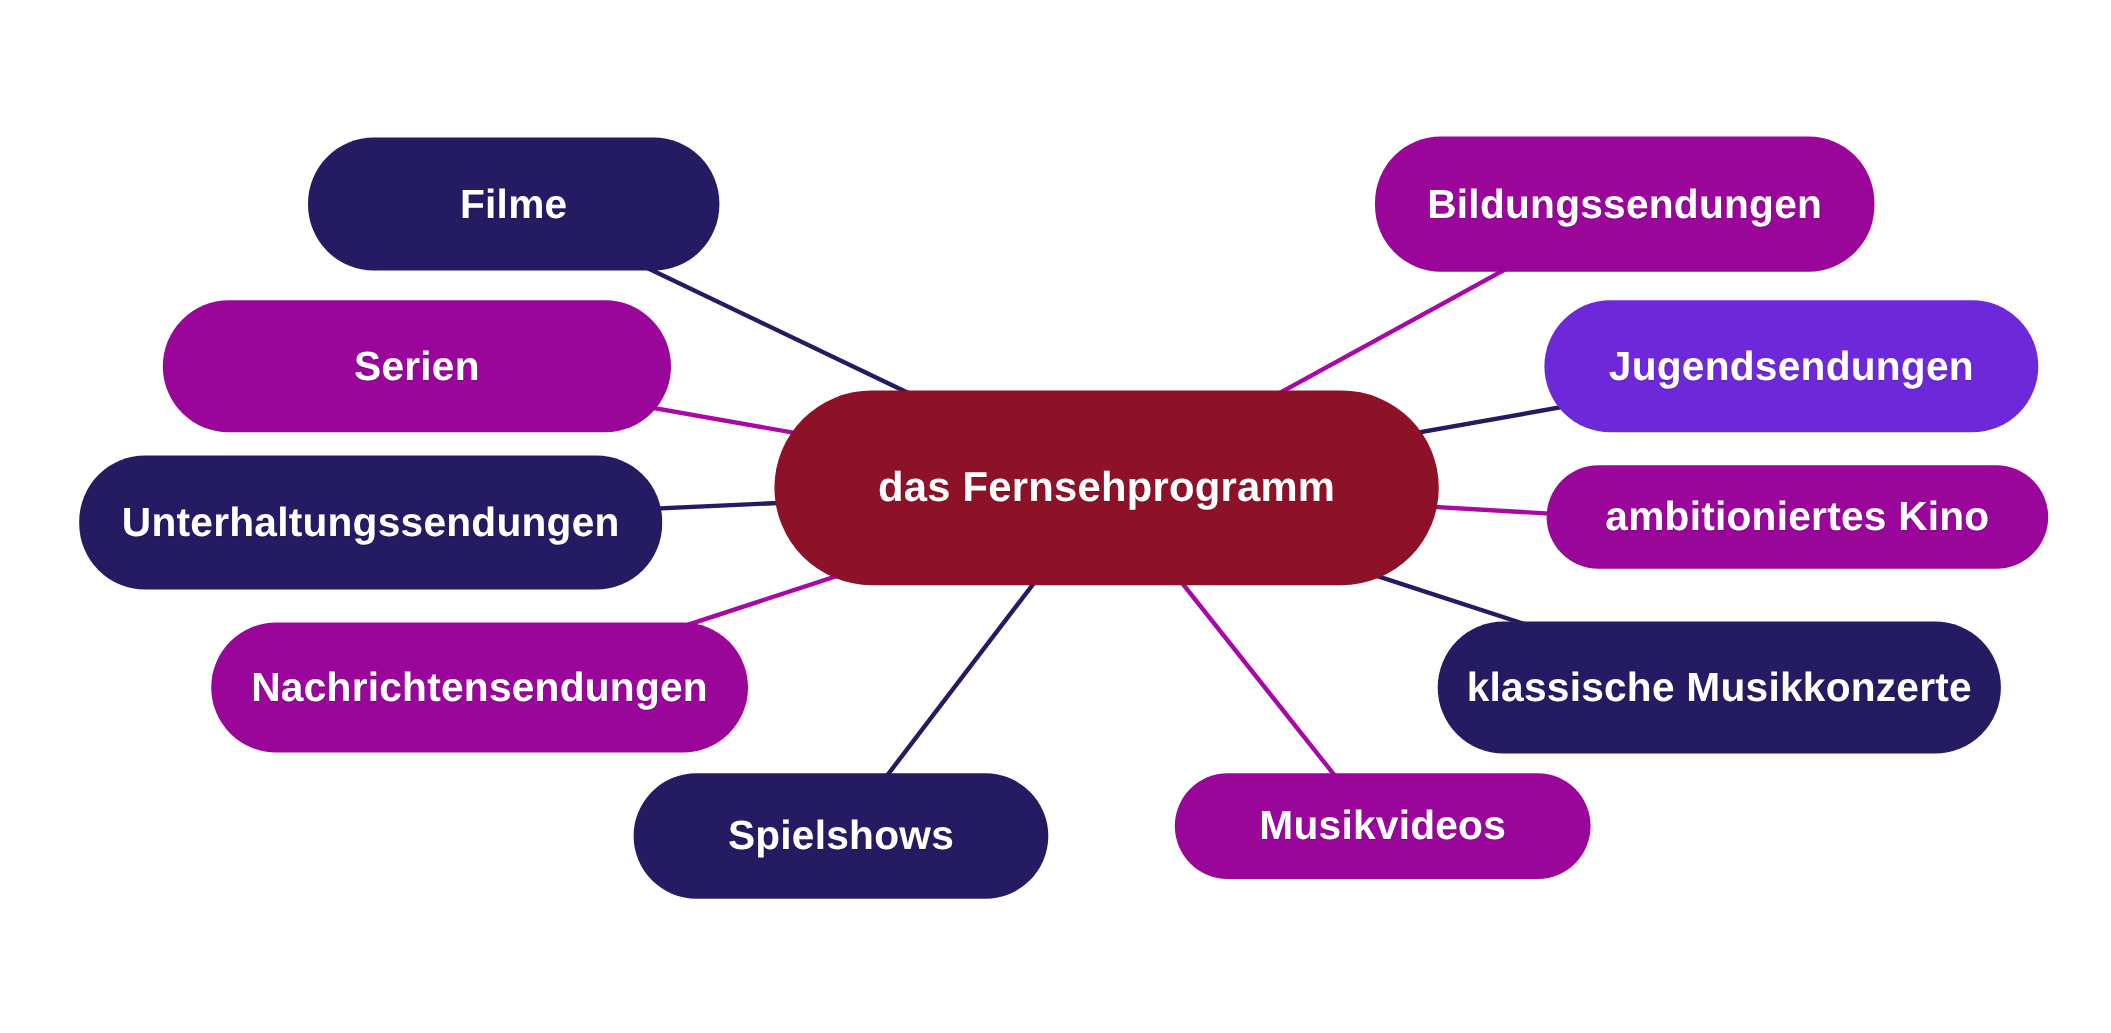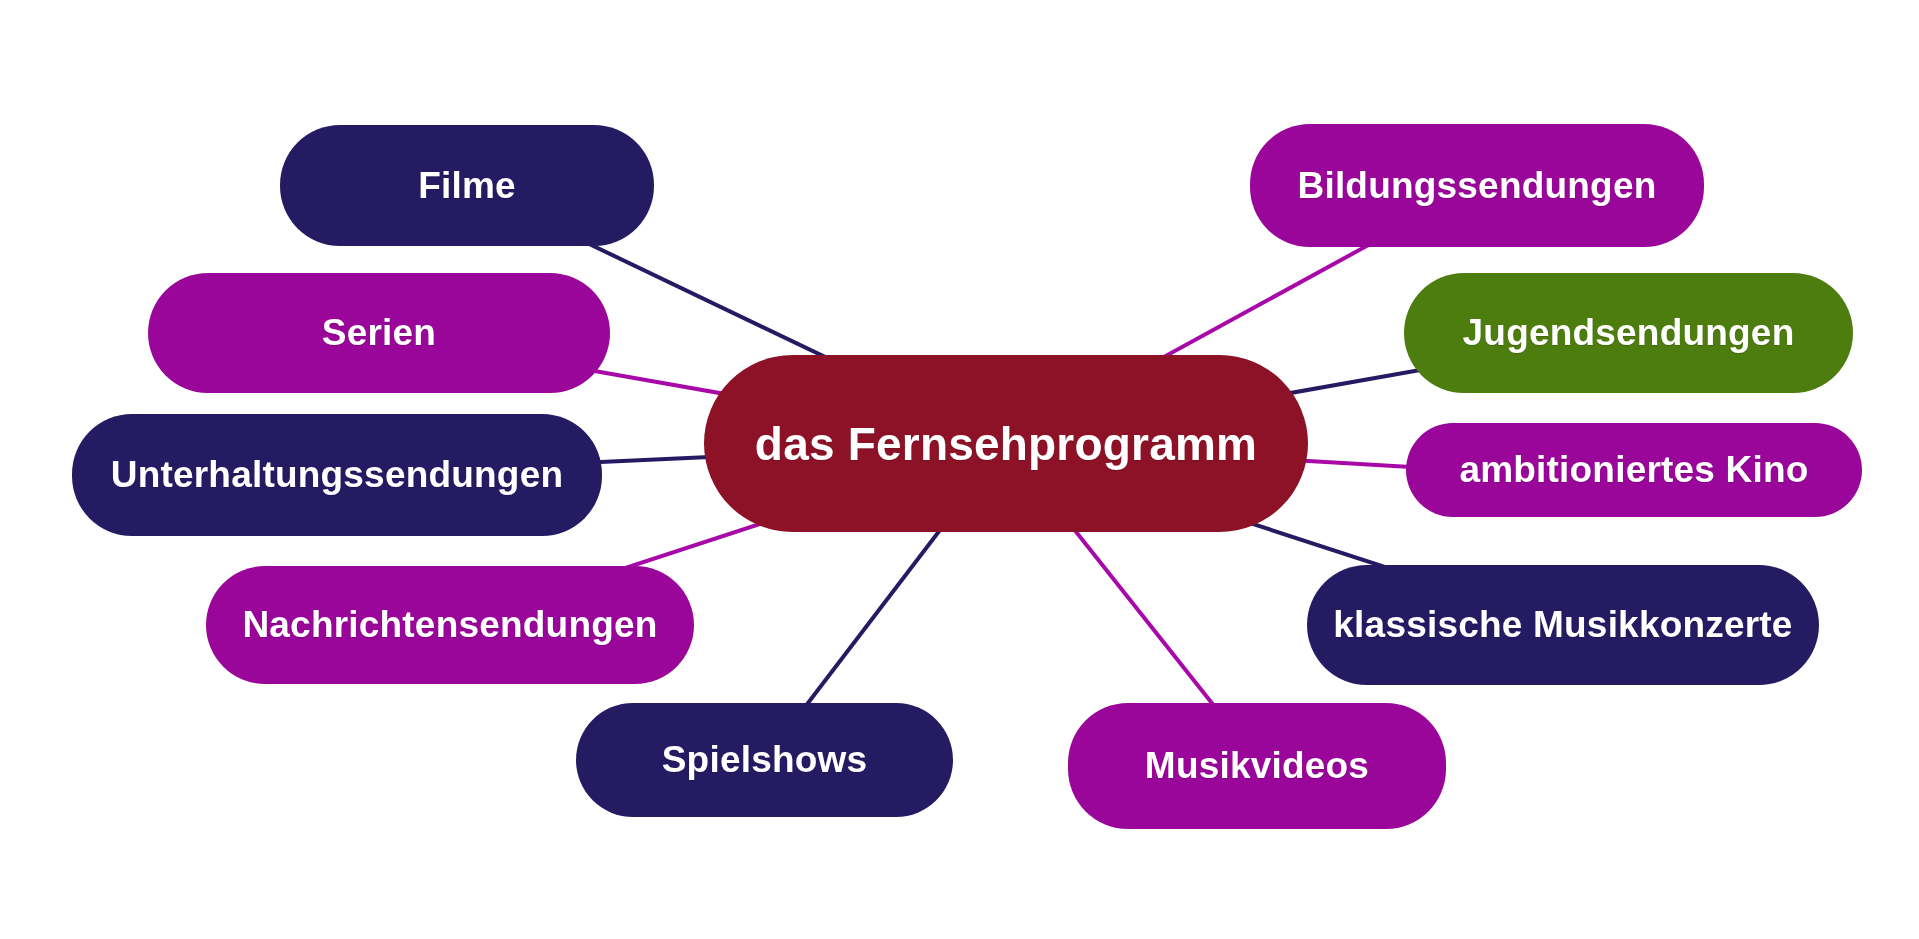--- a/index.html
+++ b/index.html
@@ -36,21 +36,21 @@
     font-weight: bold;
     white-space: nowrap;
     border-radius: 60px;
     font-size: 37px;
     letter-spacing: 0.2px;
     cursor: default;
     text-shadow: 0 1px 1px rgba(0,0,0,0.15);
   }
   .node--center {
     border-radius: 90px;
-    font-size: 46px;
+    font-size: 38px;
   }
 </style>
 </head>
 <body>
 
 <div id="mindmap">
   <svg id="edges" viewBox="0 0 1919 939" xmlns="http://www.w3.org/2000/svg">
       <line x1="1006" y1="443.5" x2="467" y2="185.5" stroke="#241b63" stroke-width="4"></line>
       <line x1="1006" y1="443.5" x2="379" y2="333" stroke="#a808a8" stroke-width="4"></line>
       <line x1="1006" y1="443.5" x2="320" y2="475" stroke="#241b63" stroke-width="4"></line>
@@ -68,34 +68,34 @@
     </div>
     <div class="node" style="left: 148px; top: 273px; width: 462px; height: 120px; background: rgb(153, 6, 153);">
       <span>Serien</span>
     </div>
     <div class="node" style="left: 280px; top: 125px; width: 374px; height: 121px; background: rgb(36, 27, 99);">
       <span>Filme</span>
     </div>
     <div class="node" style="left: 72px; top: 414px; width: 530px; height: 122px; background: rgb(36, 27, 99);">
       <span>Unterhaltungssendungen</span>
     </div>
-    <div class="node" style="left: 206px; top: 566px; width: 488px; height: 118px; background: rgb(153, 6, 153);">
+    <div class="node" style="left: 192px; top: 566px; width: 488px; height: 118px; background: rgb(153, 6, 153);">
       <span>Nachrichtensendungen</span>
     </div>
     <div class="node" style="left: 1250px; top: 124px; width: 454px; height: 123px; background: rgb(153, 6, 153);">
       <span>Bildungssendungen</span>
     </div>
     <div class="node" style="left: 576px; top: 703px; width: 377px; height: 114px; background: rgb(36, 27, 99);">
       <span>Spielshows</span>
     </div>
-    <div class="node" style="left: 1404px; top: 273px; width: 449px; height: 120px; background: #4d7c0f;">
+    <div class="node" style="left: 1404px; top: 273px; width: 449px; height: 120px; background: #6d28d9;">
       <span>Jugendsendungen</span>
     </div>
     <div class="node" style="left: 1406px; top: 423px; width: 456px; height: 94px; background: rgb(153, 6, 153);">
       <span>ambitioniertes Kino</span>
     </div>
     <div class="node" style="left: 1307px; top: 565px; width: 512px; height: 120px; background: rgb(36, 27, 99); text-align: center;">
       <span>klassische Musikkonzerte</span>
     </div>
-    <div class="node" style="left: 1068px; top: 703px; width: 378px; height: 126px; background: rgb(153, 6, 153);">
+    <div class="node" style="left: 1068px; top: 703px; width: 378px; height: 96px; background: rgb(153, 6, 153);">
       <span>Musikvideos</span>
     </div>
   </div>
 
 </body></html>

